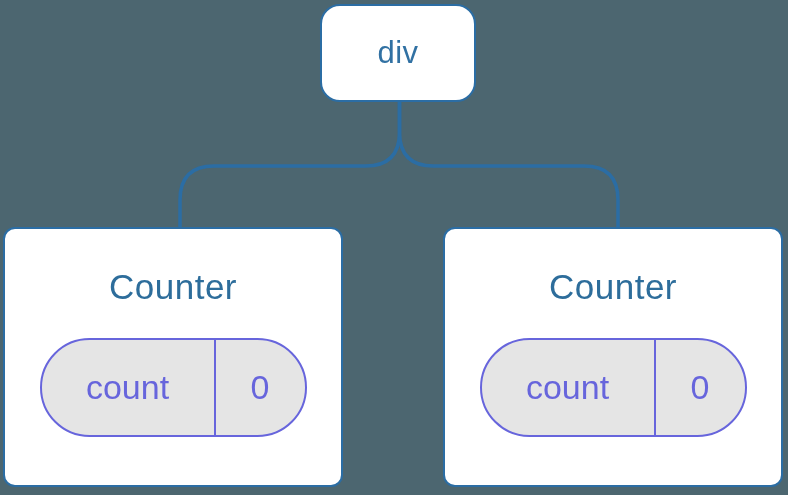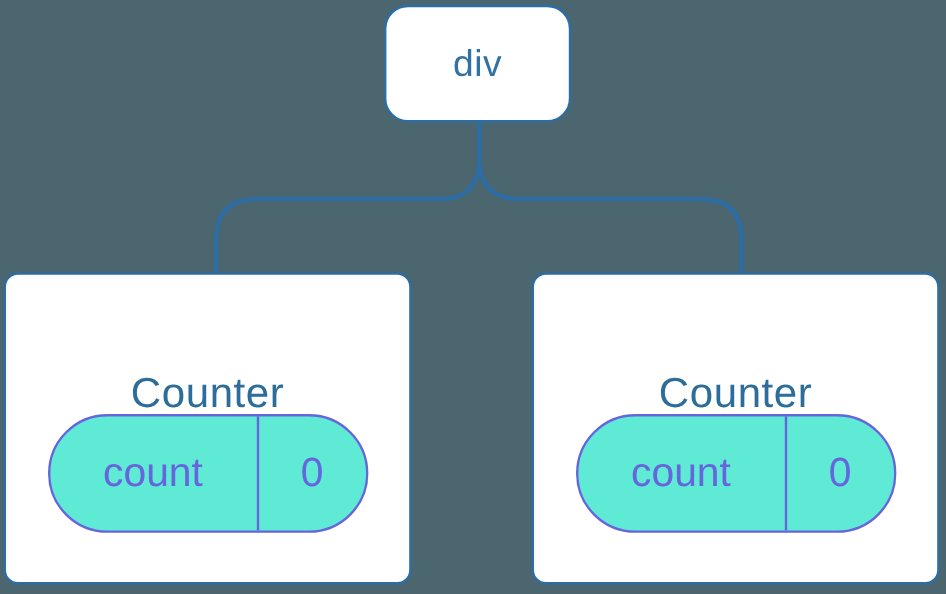--- a/index.html
+++ b/index.html
@@ -48,42 +48,42 @@
     position: absolute;
     top: 227px;
     width: 336px;
     height: 256px;
     background: #ffffff;
     border: 2.5px solid #2b6da4;
     border-radius: 12px;
     display: flex;
     flex-direction: column;
     align-items: center;
-    justify-content: center;
   }
   .counter-card.left  { left: 3px; }
   .counter-card.right { left: 443px; }
   .counter-title {
     margin-top: 40px;
     color: #2d6d9b;
     font-size: 35px;
     font-weight: 500;
     letter-spacing: 0.5px;
     line-height: 1;
   }
   .state-pill {
+    margin-top: 34px;
     width: 263px;
     height: 95px;
     border: 2px solid #6765dc;
     border-radius: 50px;
     display: flex;
     align-items: stretch;
     color: #6765dc;
     font-size: 34px;
-    background: #5eead4;
+    background: #e5e5e5;
     box-sizing: content-box;
   }
   .pill-key {
     flex: 0 0 172px;
     display: flex;
     align-items: center;
     justify-content: center;
     border-right: 2px solid #6765dc;
   }
   .pill-value {

